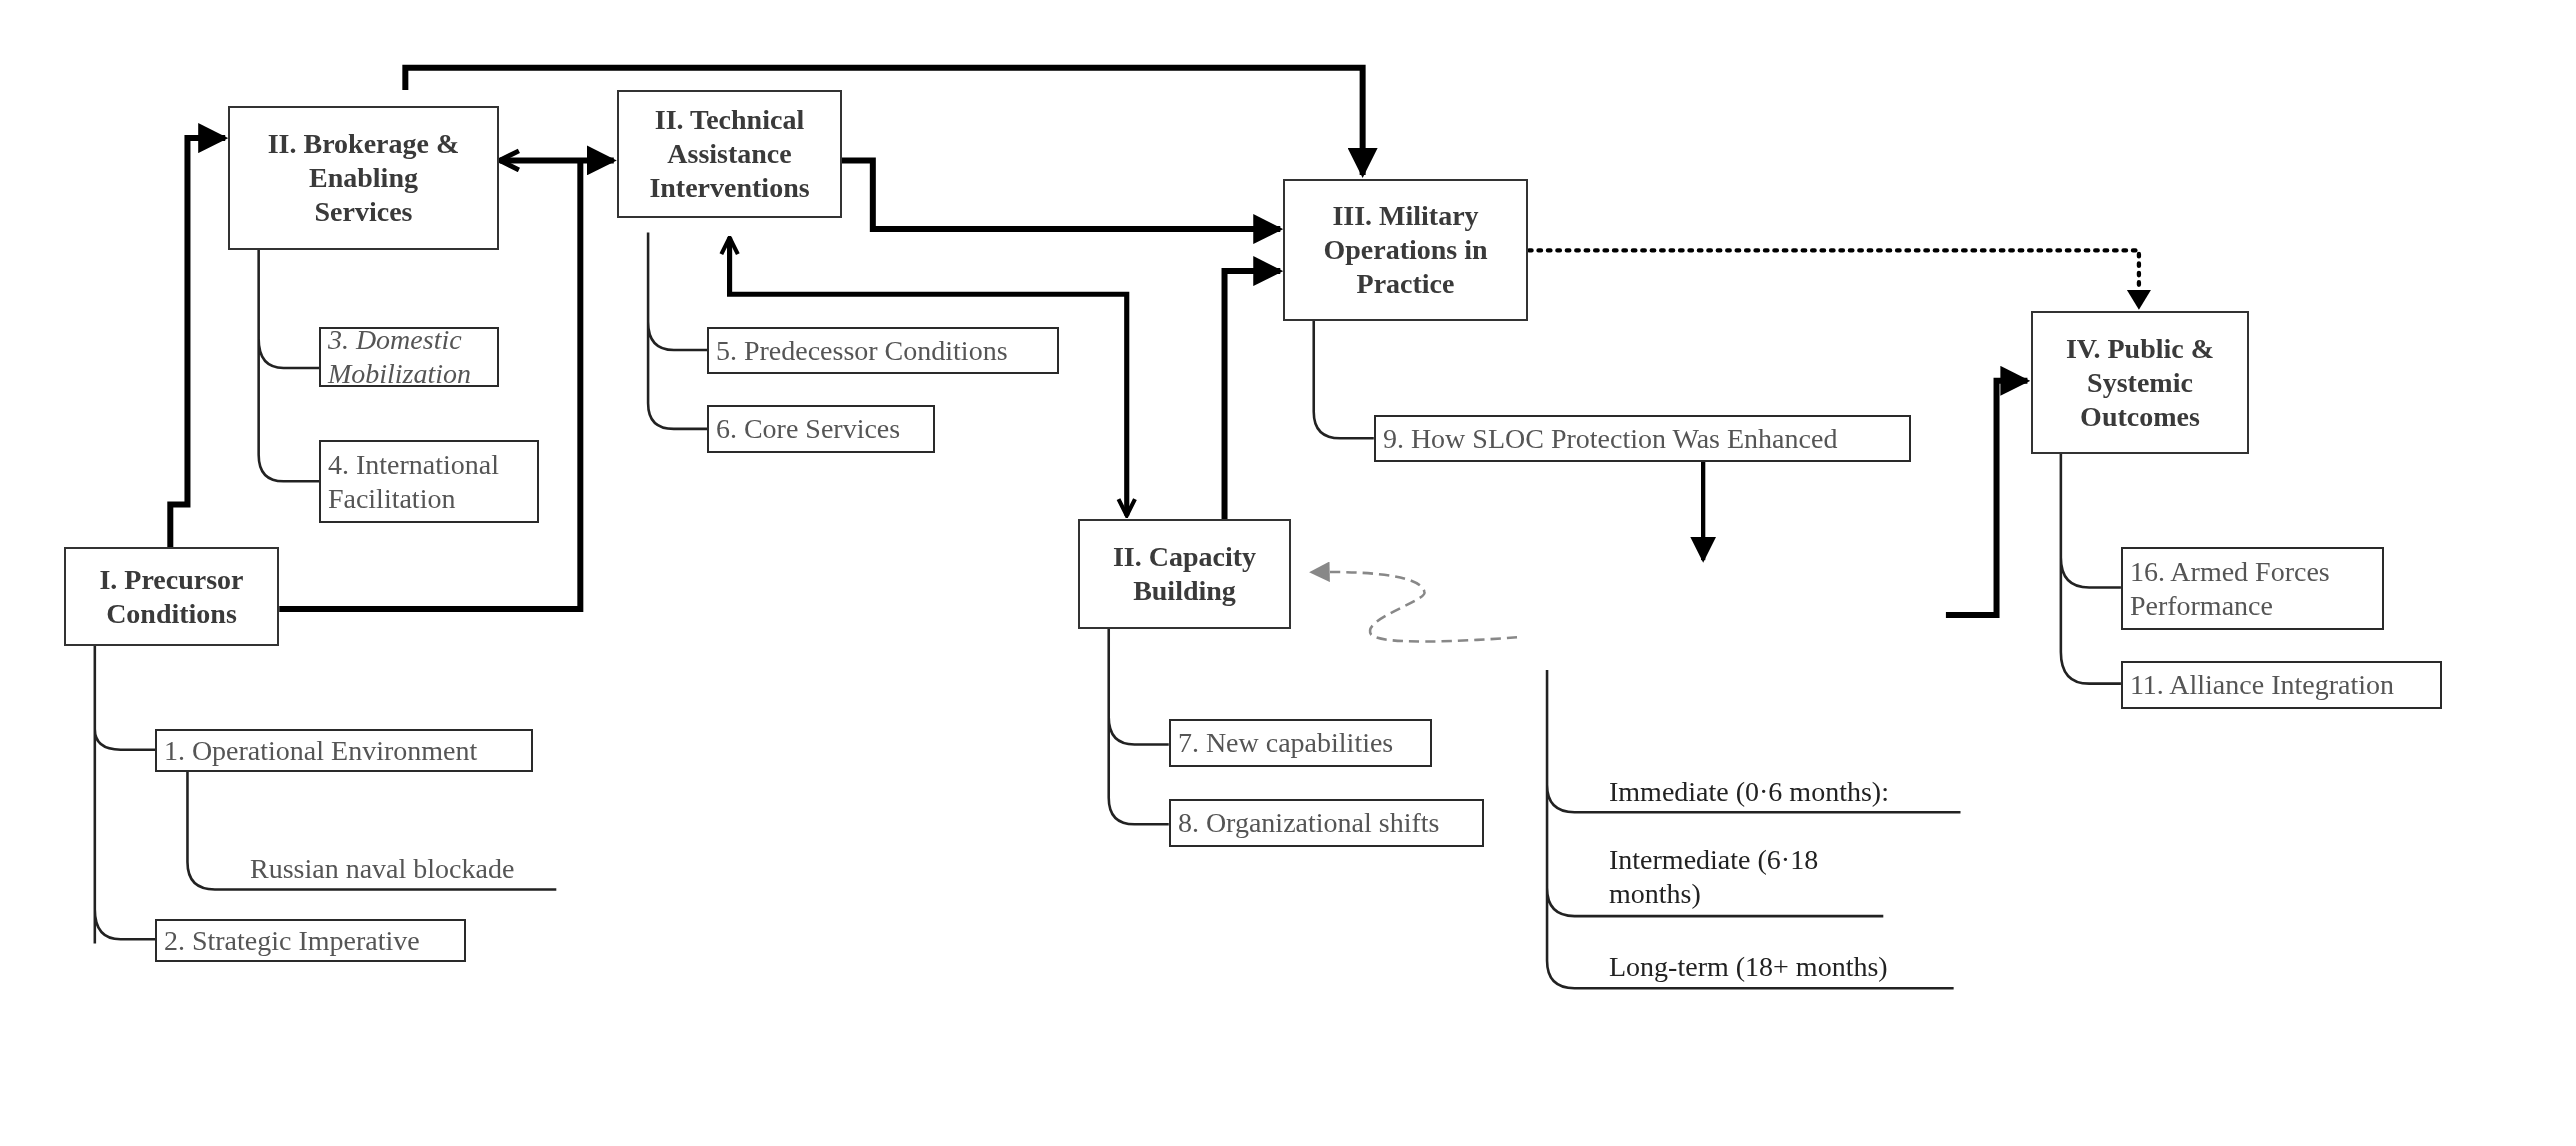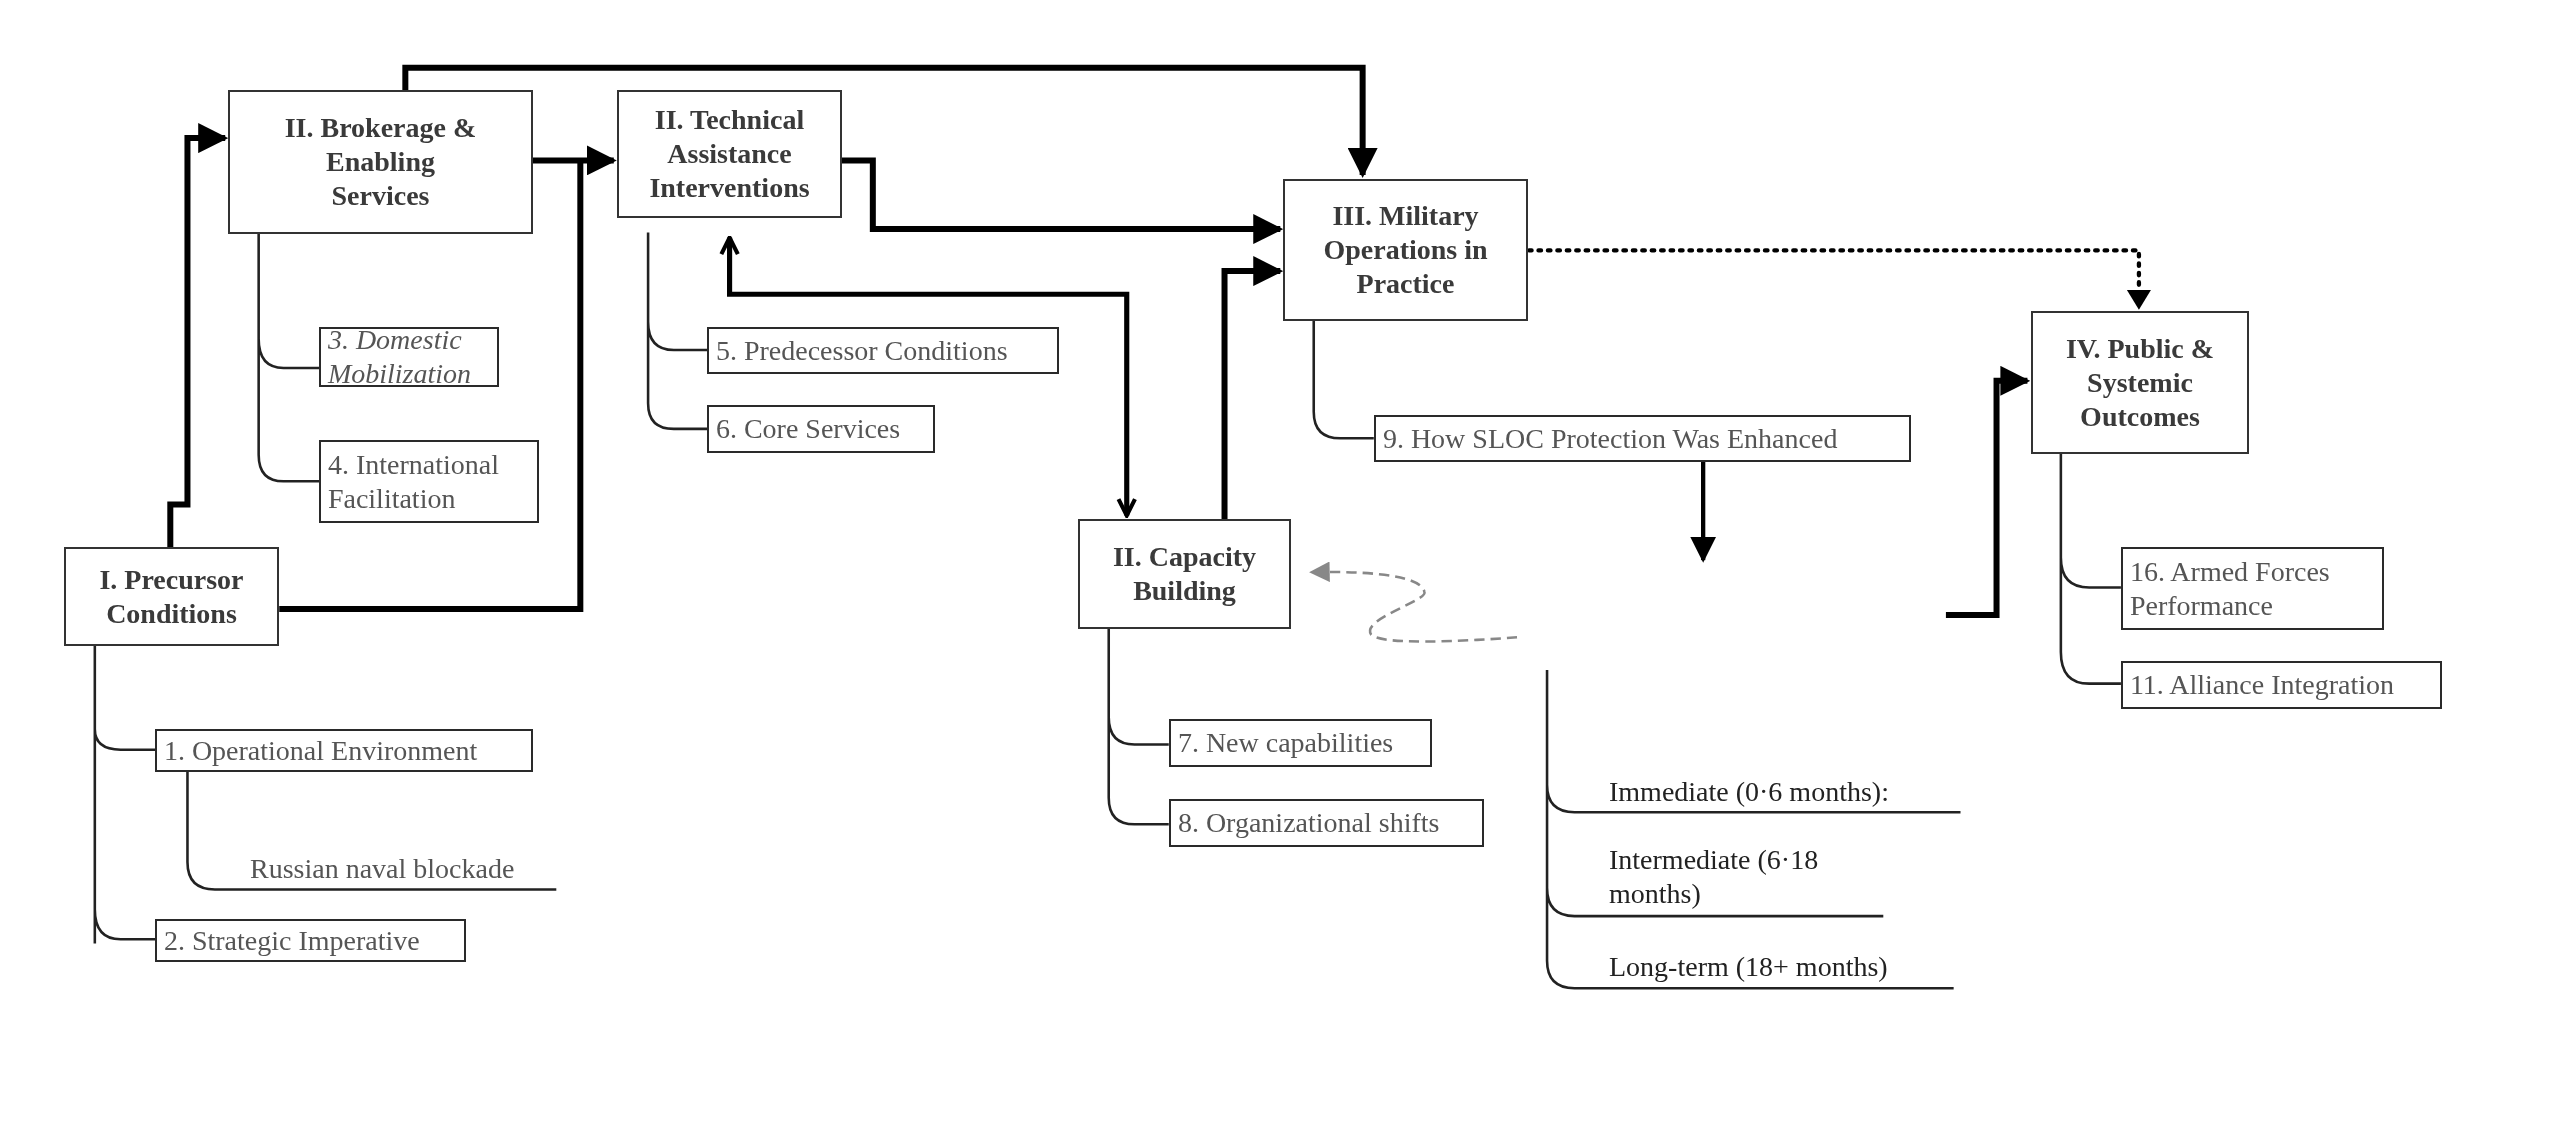--- a/index.html
+++ b/index.html
@@ -92,21 +92,21 @@
       <path d="M1803,781 L1803,1120 M1803,915 Q1803,947 1835,947 L2285,947 M1803,1035 Q1803,1068 1835,1068 L2195,1068 M1803,1120 Q1803,1152 1835,1152 L2277,1152"></path>
 
       <path d="M2402,527 L2402,760 M2402,650 Q2402,685 2435,685 L2472,685 M2402,760 Q2402,797 2435,797 L2472,797"></path>
     </g>
   </svg>
 
   <div class="node main" style="left:64px;top:547px;width:215px;height:99px;">
     <span class="label">I. Precursor
 Conditions</span>
   </div>
-  <div class="node main" style="left:228px;top:90px;width:305px;height:144px;">
+  <div class="node main" style="left:228px;top:106px;width:271px;height:144px;">
     <span class="label">II. Brokerage &amp;
 Enabling
 Services</span>
   </div>
   <div class="node main" style="left:617px;top:90px;width:225px;height:128px;">
     <span class="label">II. Technical
 Assistance
 Interventions</span>
   </div>
   <div class="node main" style="left:1078px;top:519px;width:213px;height:110px;">

